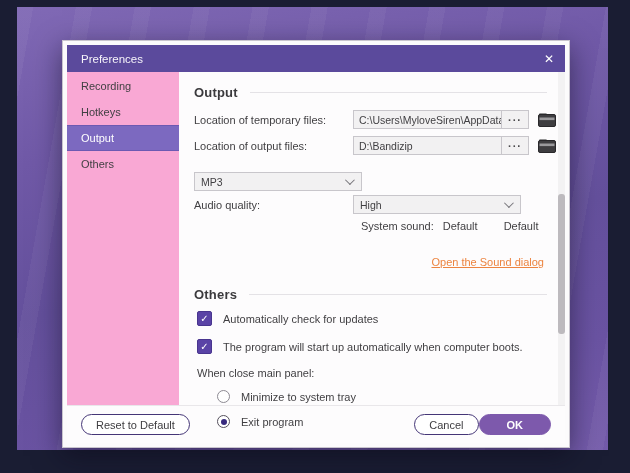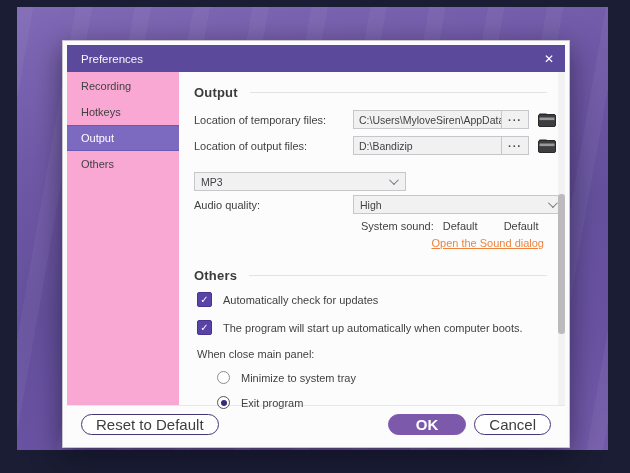--- a/index.html
+++ b/index.html
@@ -54,31 +54,31 @@
     display:flex;align-items:center;box-sizing:border-box;
   }
   .field-text{flex:1;padding:0 5px;font-size:10.5px;white-space:nowrap;overflow:hidden;min-width:0;}
   .browse{
     flex:0 0 26px;width:26px;height:100%;border-left:1px solid #c8c6cb;
     display:flex;align-items:center;justify-content:center;
     font-weight:700;font-size:11px;letter-spacing:1px;color:#4a494c;background:#f2f1f2;
   }
   .folder-btn{margin-left:9px;display:flex;align-items:center;}
   .select{
-    width:212px;height:19px;background:#f2f1f2;border:1px solid #c8c6cb;
+    width:168px;height:19px;background:#f2f1f2;border:1px solid #c8c6cb;
     display:flex;align-items:center;justify-content:space-between;
     box-sizing:border-box;padding:0 9px 0 6px;font-size:10.5px;
   }
   .chev{
     width:6px;height:6px;border-right:1.5px solid #78767c;border-bottom:1.5px solid #78767c;
     transform:rotate(45deg) translateY(-2px);
   }
   .sound-row{display:flex;margin-left:167px;margin-top:6px;gap:26px;}
   .sound-pair{display:flex;gap:9px;}
-  .link-row{text-align:right;margin-right:21px;margin-top:5px;}
+  .link-row{text-align:right;margin-right:21px;margin-top:24px;}
   .link{color:#ec8440;text-decoration:underline;font-size:11px;}
   .cb-row{display:flex;align-items:center;margin-left:3px;}
   .cb{
     width:13px;height:13px;background:#5a43a6;border:1px solid #49358f;border-radius:2px;
     color:#fff;font-size:10px;line-height:13px;text-align:center;font-weight:700;
   }
   .cb-label{margin-left:11px;}
   .plain-label{margin-left:3px;}
   .radio-row{display:flex;align-items:center;margin-left:23px;}
   .radio{
@@ -93,21 +93,21 @@
   .radio-label{margin-left:11px;}
   .scroll-track{position:absolute;right:0;top:0;bottom:0;width:7px;background:#f3f2f3;}
   .scroll-thumb{position:absolute;right:0;top:122px;width:7px;height:140px;background:#bdbabe;border-radius:3px;}
   
   .footer{
     flex:0 0 38px;background:#fdfcfd;border-top:1px solid #e9e7ea;
     display:flex;align-items:center;padding:0 14px;box-sizing:border-box;
   }
   .btn{
     height:21px;border-radius:11px;border:1px solid #453677;background:#fff;
-    color:#3e3d40;font-size:15px;display:flex;align-items:center;justify-content:center;
+    color:#3e3d40;font-size:11px;display:flex;align-items:center;justify-content:center;
     padding:0 14px;box-sizing:border-box;white-space:nowrap;
   }
   .btn.primary{background:#7d59ac;border-color:#7d59ac;color:#fff;font-weight:700;padding:0 27px;}
   .spacer{flex:1;}
   .gap8{margin-left:8px;}
   .mt10{margin-top:10px;} .mt7{margin-top:7px;} .mt17{margin-top:17px;}
   .mt4{margin-top:4px;} .mt18{margin-top:18px;} .mt9{margin-top:9px;}
   .mt13{margin-top:13px;} .mt11{margin-top:11px;} .mt12{margin-top:12px;}
 </style>
 </head>
@@ -226,17 +226,17 @@
 
       <div class="scroll-track">
         <div class="scroll-thumb"></div>
       </div>
     </div>
   </div>
 
   <div class="footer">
     <button class="btn">Reset to Default</button>
     <span class="spacer"></span>
+    <button class="btn gap8">Cancel</button>
     <button class="btn primary">OK</button>
-    <button class="btn gap8">Cancel</button>
   </div>
 
 </div>
 
 </body></html>

